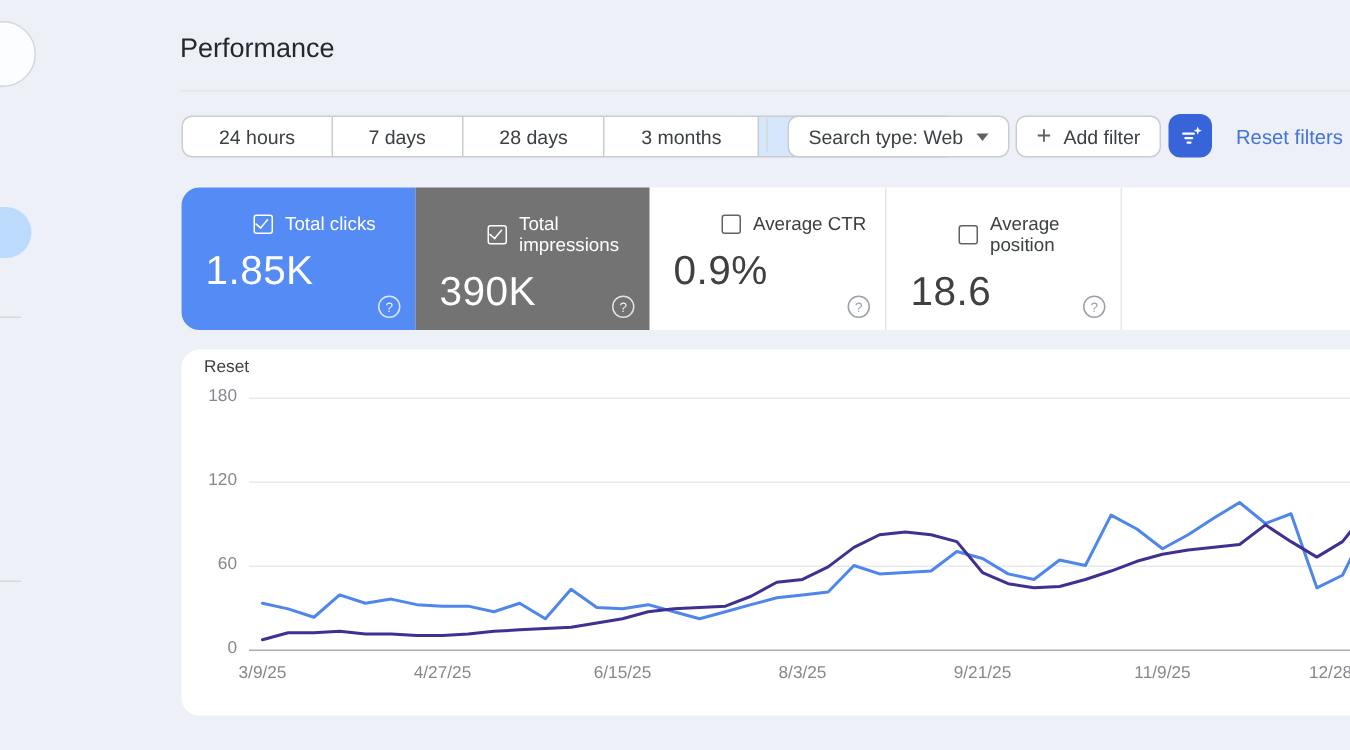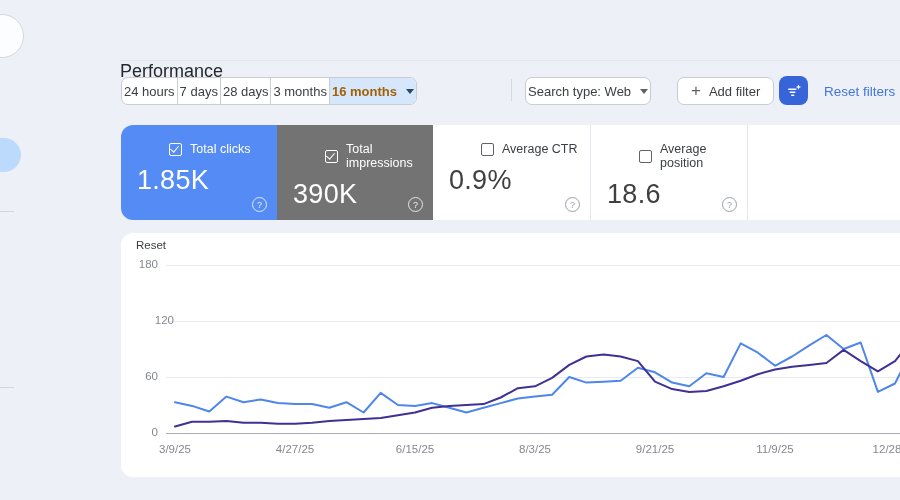--- a/index.html
+++ b/index.html
@@ -7,37 +7,37 @@
        font-family:"Liberation Sans",sans-serif;color:#3c4043;}
   .abs{position:absolute;}
 
   
   .circle-btn{left:-20px;top:14px;width:42px;height:42px;border-radius:50%;
     background:#fbfdfe;border:1px solid #d3d8dd;}
   .side-pill{left:0;top:138px;width:21px;height:34px;border-radius:0 17px 17px 0;background:#bcdafb;}
   .side-stub{left:0;width:14px;height:1px;background:#d5d9de;}
 
   
-  .page-title{left:120px;top:22px;font-size:18px;color:#24292e;margin-top:39px;}
+  .page-title{left:120px;top:22px;font-size:18px;color:#24292e;}
   .title-divider{left:120px;width:780px;top:60px;height:1px;background:#e3e7ec;}
 
   
   .range-group{left:121px;top:77px;height:26px;border:1px solid #c9cdd3;border-radius:7px;
     background:#fff;display:flex;align-items:stretch;overflow:hidden;}
-  .range-chip{display:flex;align-items:center;padding:0 2px;font-size:13px;color:#3c4043;
+  .range-chip{display:flex;align-items:center;padding:0 24px;font-size:13px;color:#3c4043;
     border-right:1px solid #c9cdd3;white-space:nowrap;cursor:pointer;}
   .range-chip:last-child{border-right:none;}
   .range-chip.selected{background:#d6e6fb;color:#a16207;font-weight:bold;gap:9px;}
   .caret{width:0;height:0;border-left:4px solid transparent;border-right:4px solid transparent;
     border-top:5px solid #5f6368;display:inline-block;}
   .caret.dark{border-top-color:#2b4764;}
   .vdiv{left:511px;top:79px;width:1px;height:22px;background:#d5d9de;}
   .chip{border:1px solid #c9cdd3;border-radius:7px;background:#fff;height:26px;display:flex;
     align-items:center;font-size:13px;color:#3c4043;box-sizing:content-box;cursor:pointer;}
-  .chip-search{left:525px;top:77px;padding:0 2px;gap:9px;}
+  .chip-search{left:525px;top:77px;padding:0 13px;gap:9px;}
   .chip-add{left:677px;top:77px;padding:0 13px;gap:8px;}
   .plus{font-size:17px;color:#5f6368;line-height:1;margin-top:-2px;}
   .filter-btn{left:779px;top:76px;width:29px;height:29px;border-radius:8px;background:#3765d9;
     display:flex;align-items:center;justify-content:center;cursor:pointer;}
   .reset-link{left:824px;top:84px;font-size:13.5px;color:#4374d9;font-weight:normal;cursor:pointer;}
 
   
   .cards{left:121px;top:125px;width:779px;height:95px;background:#fff;
     border-radius:12px 0 0 12px;display:flex;}
   .card{position:relative;width:156px;box-sizing:border-box;padding:17px 0 0 16px;cursor:pointer;}
@@ -156,21 +156,21 @@
   </div>
 
   <div class="abs chart-card">
     <div id="chart-area">
       <div class="ylabel">Reset</div>
     <div class="gridline zero" style="top: 200px;"></div>
         <div class="ytick" style="top: 193px;">0</div>
         <div class="gridline" style="top: 144px;"></div>
         <div class="ytick" style="top: 137px;">60</div>
         <div class="gridline" style="top: 88px;"></div>
-        <div class="ytick" style="top: 81px; padding-left: 16px;">120</div>
+        <div class="ytick" style="top: 81px;">120</div>
         <div class="gridline" style="top: 32px;"></div>
         <div class="ytick" style="top: 25px;">180</div>
         <div class="xtick" style="left: 14px;">3/9/25</div>
         <div class="xtick" style="left: 134.001px;">4/27/25</div>
         <div class="xtick" style="left: 254.002px;">6/15/25</div>
         <div class="xtick" style="left: 374.003px;">8/3/25</div>
         <div class="xtick" style="left: 494.004px;">9/21/25</div>
         <div class="xtick" style="left: 614.005px;">11/9/25</div>
         <div class="xtick" style="left: 734.006px;">12/28/25</div>
         <svg id="chart-svg" width="779" height="244" viewBox="0 0 779 244">

